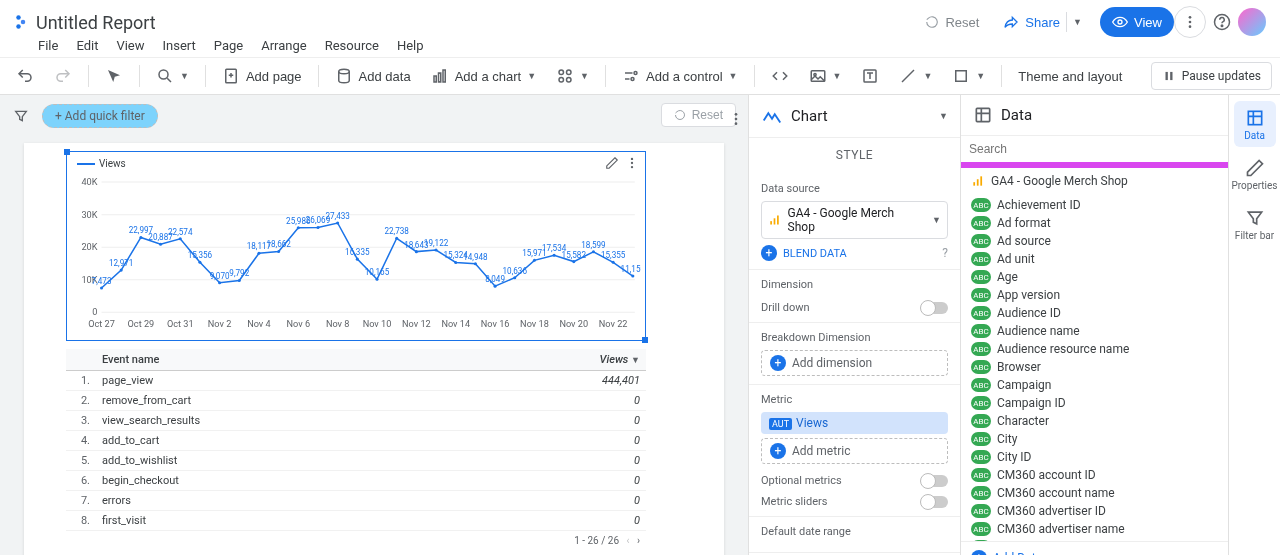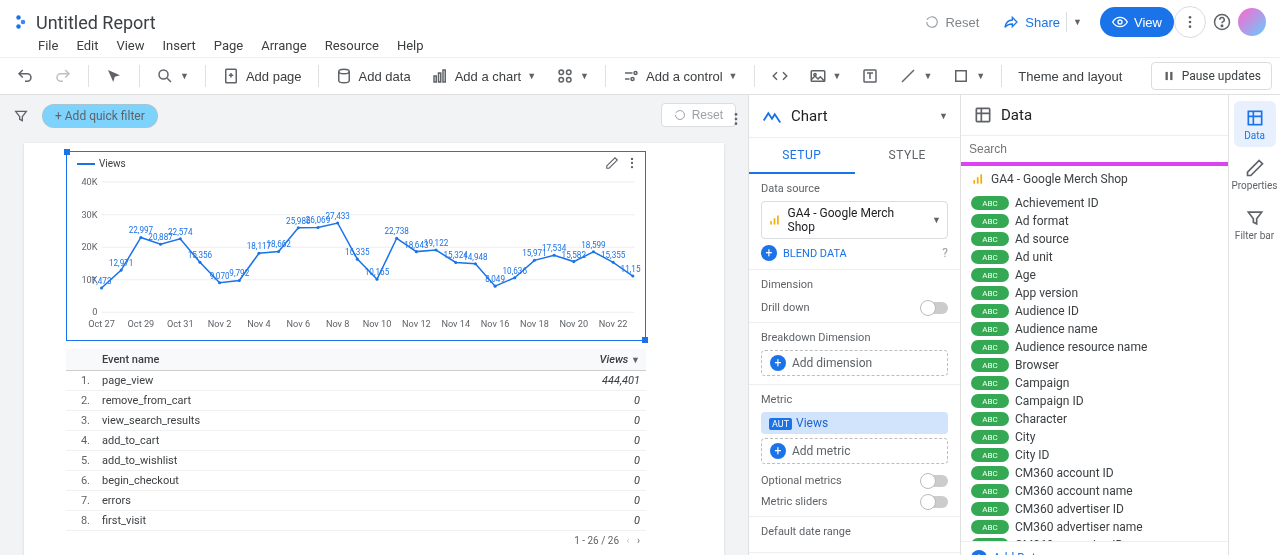--- a/index.html
+++ b/index.html
@@ -71,24 +71,24 @@
 .chip-metric { background: #d2e3fc; color: #1967d2; border-radius: 4px; padding: 4px 8px; font-size: 12px; display:flex; align-items:flex-end; gap:4px;}
 .chip-metric .aut { background:#1a73e8; color:#fff; font-size:9px; padding:1px 3px; border-radius:2px;}
 .add-chip { border: 1px dashed #bdbdbd; border-radius: 4px; padding: 4px 8px; color: #5f6368; font-size: 12px; display:flex; align-items:center; gap:6px;}
 .plus-circ { width: 16px; height: 16px; border-radius: 50%; background: #1a73e8; color: #fff; display: inline-flex; align-items: center; justify-content: center; font-size: 12px; line-height:1;}
 .toggle { width: 26px; height: 12px; background: #ccc; border-radius: 6px; position: relative; }
 .toggle::after { content: ""; position: absolute; width: 14px; height: 14px; background: #fff; border: 1px solid #bbb; border-radius: 50%; top: -2px; left: -2px; }
 .row-flex { display: flex; justify-content: space-between; align-items: center; }
 
 
 .data-panel { width: 268px; border-left: 1px solid #e0e0e0; display: flex; flex-direction: column; font-size: 12px; }
-.search { border: none; border-bottom: 4px solid #d946ef; padding: 6px 8px; font-size: 12px; width: 100%; outline: none; color: #be185d; }
+.search { border: none; border-bottom: 6px solid #d946ef; padding: 6px 8px; font-size: 12px; width: 100%; outline: none; color: #be185d; }
 .field-list { flex: 1; overflow-y: auto; padding: 2px 0; }
 .field { display: flex; align-items: center; gap: 6px; padding: 2px 10px; font-size: 12px; color: #3c4043; }
-.ftag { width: 38px; height: 14px; border-radius: 7px; background: #34a853; color: #fff; font-size: 8px; display: inline-flex; align-items: center; justify-content: center; }
+.ftag { width: 20px; height: 14px; border-radius: 7px; background: #34a853; color: #fff; font-size: 8px; display: inline-flex; align-items: center; justify-content: center; }
 .adddata { padding: 8px 10px; border-top: 1px solid #eee; font-size: 12px; color: #1a73e8; display:flex; align-items:center; gap:6px; position: relative; }
 .adddata .expand { position: absolute; right: 6px; color: #5f6368; }
 
 
 .rail { width: 52px; border-left: 1px solid #e0e0e0; display: flex; flex-direction: column; align-items: center; padding-top: 6px; }
 .rail-tab { width: 42px; height: 46px; border-radius: 6px; display: flex; flex-direction: column; align-items: center; justify-content: center; gap: 2px; font-size: 10px; color: #5f6368; margin-bottom: 4px; }
 .rail-tab.active { background: #e8f0fe; color: #1a73e8; }
 .rail-tab svg { width: 20px; height: 20px; }
 
 svg { display: block; }
@@ -459,21 +459,20 @@
   <div class="panel">
     <div class="panel-head">
       <svg width="22" height="22" viewBox="0 0 24 24" fill="none" stroke="#1a73e8" stroke-width="2">
           <path d="M3 17l5-8 4 6 3-5 6 9"></path>
         </svg>
       <span style="font-size:15px">Chart</span>
       <span style="flex:1"></span>
       <span class="tri">▼</span>
     </div>
     <div class="panel-tabs">
-      <div class="panel-tab active">SETUP</div>
       <div class="panel-tab">STYLE</div>
     </div>
 
     <div class="section">
       <div class="sec-label">Data source</div>
       <div class="chipbox">
         <svg width="14" height="14" viewBox="0 0 24 24" fill="#f9ab00">
             <rect x="4" y="14" width="3" height="6"></rect>
             <rect x="10" y="9" width="3" height="11"></rect>
             <rect x="16" y="4" width="3" height="16"></rect>

